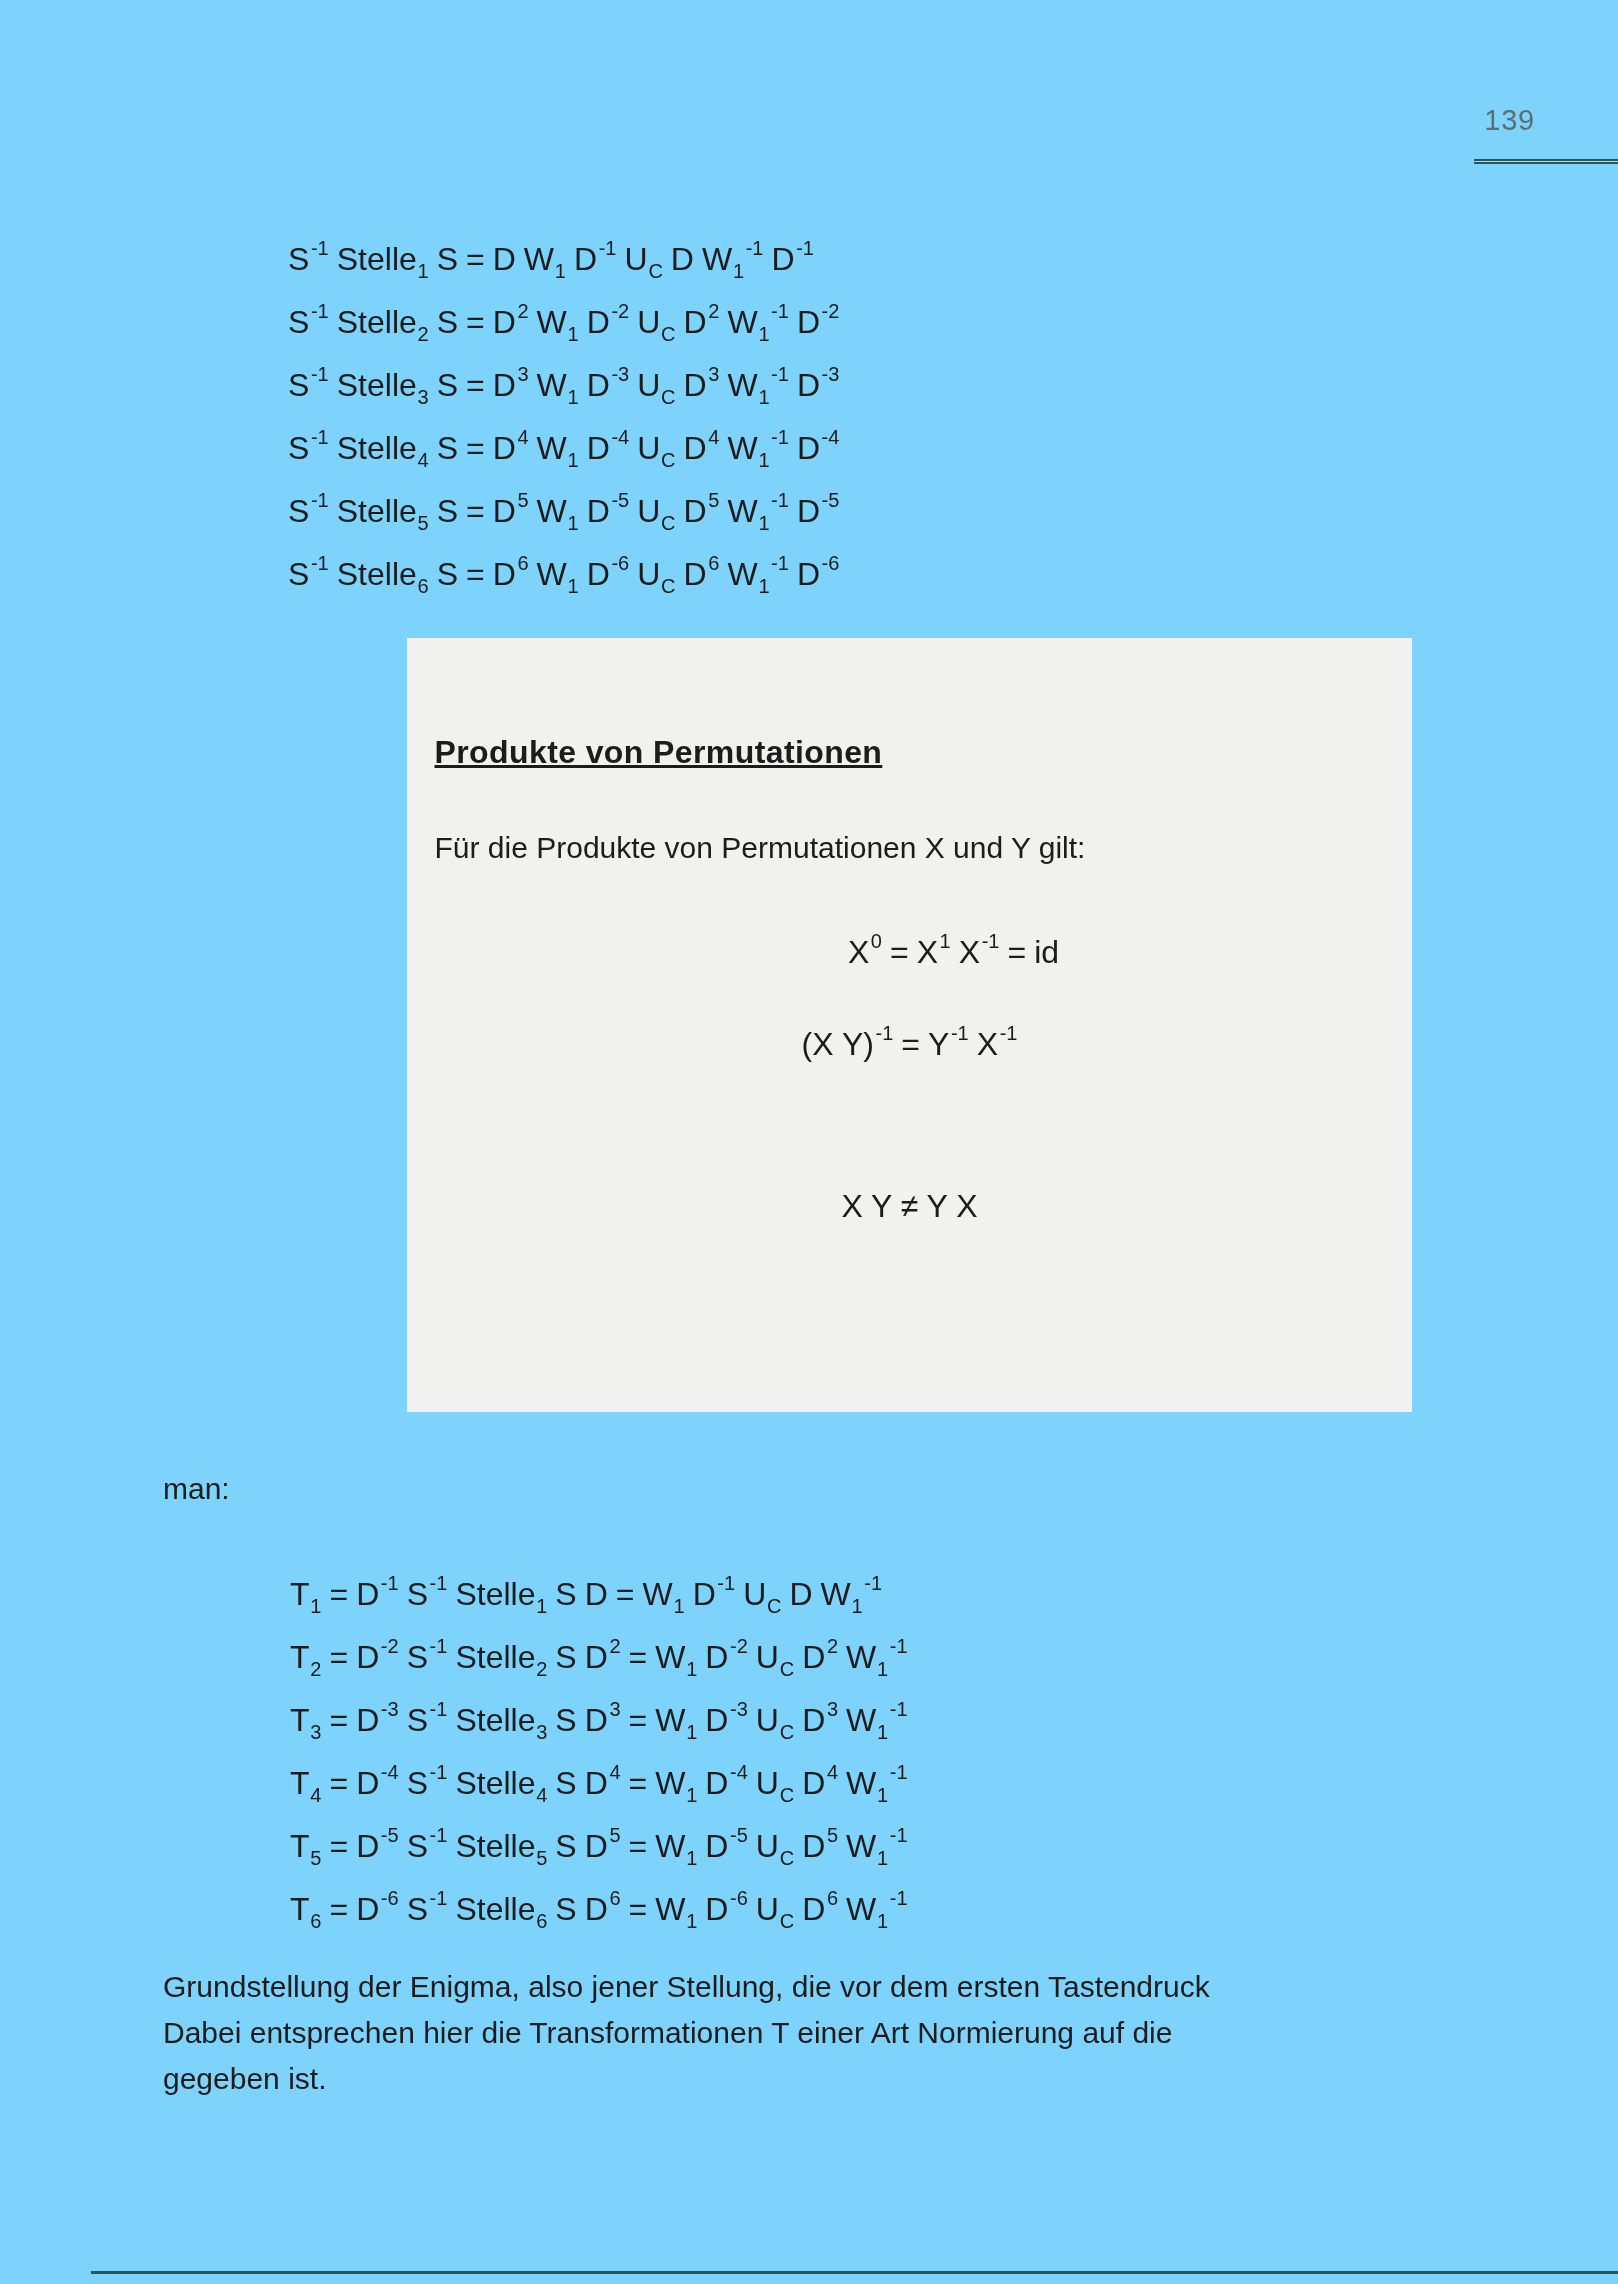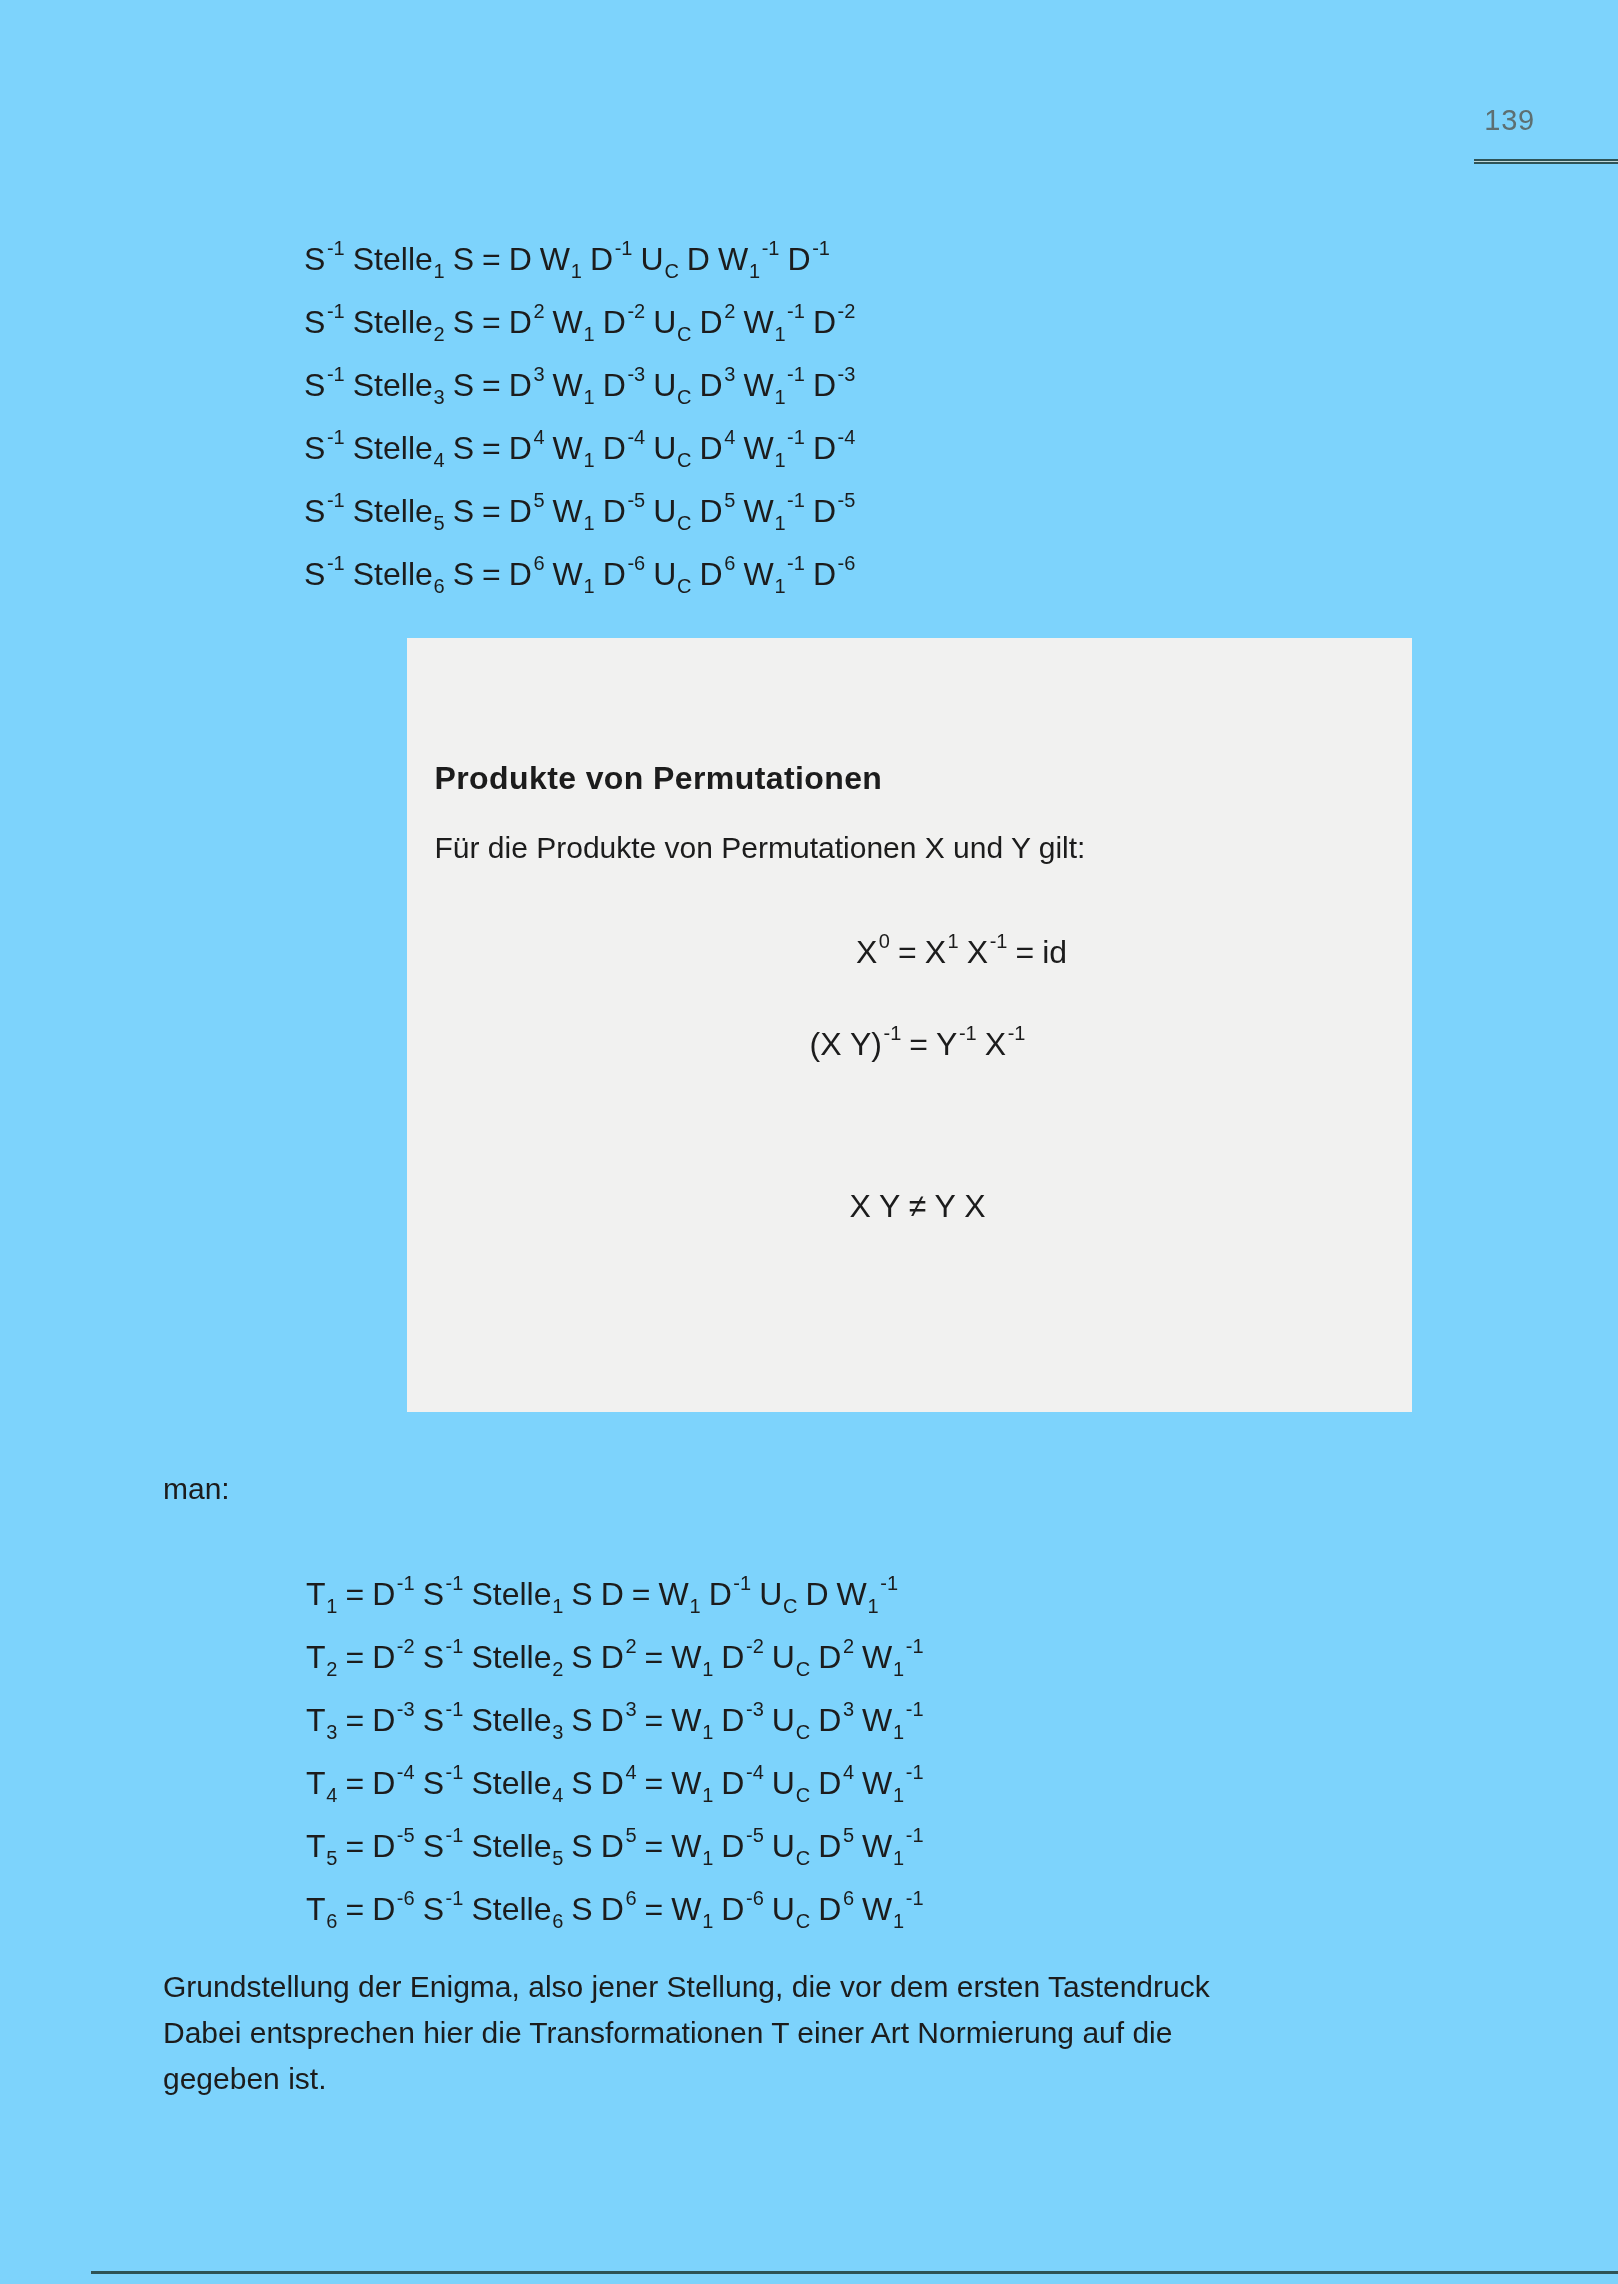--- a/index.html
+++ b/index.html
@@ -39,42 +39,42 @@
   }
   
   .eq-block{position:absolute;}
   .stelle-block{top:228px;left:288px;}
   .t-block{top:1563px;left:290px;}
   .eq-line{
     height:63px;
     line-height:63px;
     white-space:nowrap;
     font-size:32px;
-    margin-left:16px;
   }
   .tok{display:inline-block;margin-right:8px;}
   .tok:last-child{margin-right:0;}
   .sb{font-size:20px;position:relative;top:8px;margin-left:0.8px;}
   .sp{font-size:20px;position:relative;top:-15.4px;margin-left:1.6px;}
   
   .info-box{
     position:absolute;
     left:407px;
     top:638px;
     width:1005px;
     height:774px;
     background:#f1f1f0;
   }
   .box-title{
     position:absolute;
     left:27.5px;
-    top:122px;
+    top:96px;
     font-size:32px;
     font-weight:bold;
     letter-spacing:0.4px;
+    text-decoration:underline;
   }
   .box-intro{
     position:absolute;
     left:27.5px;
     top:193px;
     font-size:30px;
   }
   .box-eq{
     position:absolute;
     left:0;

